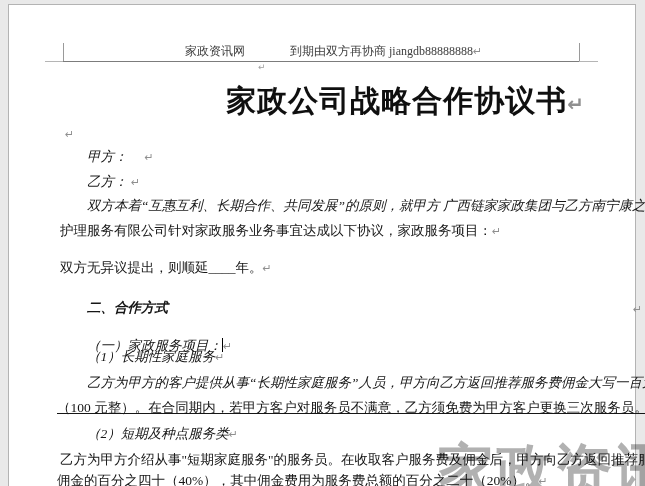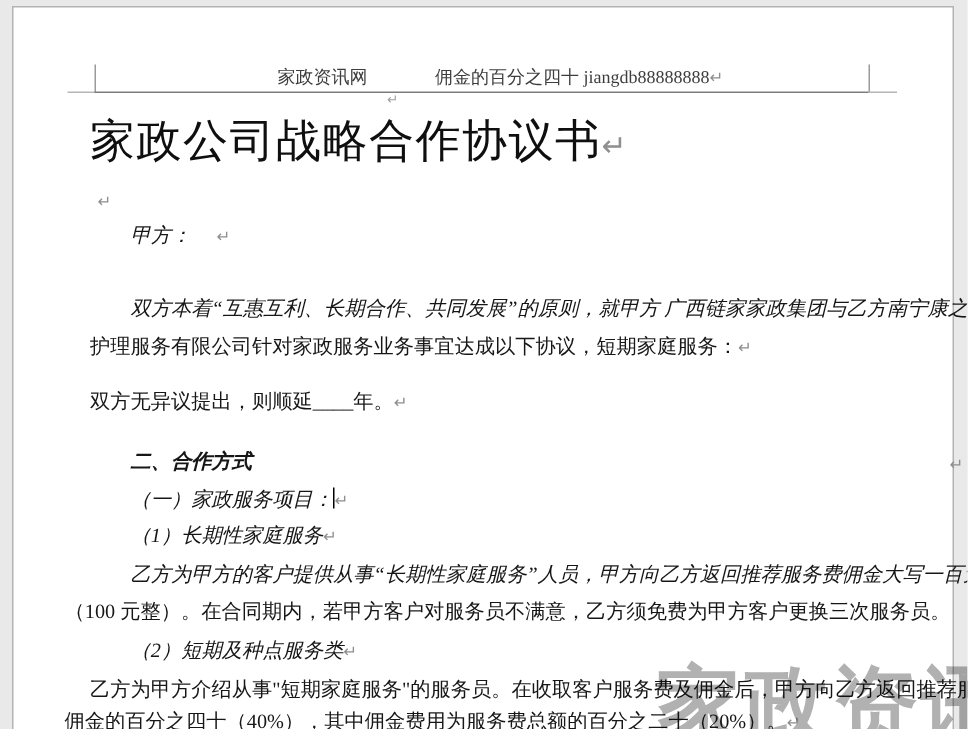--- a/index.html
+++ b/index.html
@@ -15,29 +15,29 @@
   .hline{position:absolute;top:61px;height:1px;}
   #hl-main{left:63px;width:516px;background:#7c7c7c;}
   #hl-capl{left:45px;width:18px;background:#b5b5b5;}
   #hl-capr{left:579px;width:19px;background:#b5b5b5;}
 
   .htext{position:absolute;top:44px;font-size:12px;line-height:14px;color:#3d3d3d;white-space:pre;}
   #h-site{left:185px;} #h-contact{left:290px;}
   #h-mid-mark{position:absolute;left:258px;top:62px;font-size:9px;color:#9f9f9f;
               font-family:"DejaVu Sans",sans-serif;}
 
-  .title{position:absolute;left:60px;top:76px;width:525px;text-align:left;
-         font-size:30px;line-height:38px;font-weight:normal;color:#0f0f0f;
+  .title{position:absolute;left:60px;top:76px;width:525px;text-align:right;
+         font-size:30px;line-height:50px;font-weight:bold;color:#0f0f0f;
          white-space:nowrap;letter-spacing:1px;}
   .title .mk{font-size:20px;}
 
   .ln{position:absolute;left:60px;width:527px;height:20px;font-size:13.5px;
       line-height:20px;color:#161616;white-space:pre;}
   .ind{padding-left:27px;font-style:italic;}
-  .neg{left:43px;}
+  .neg{left:57px;text-decoration:underline;}
   .b{font-weight:bold;}
   .mk{color:#8f8f8f;font-family:"DejaVu Sans",sans-serif;font-size:11px;}
   .mk.abs-r{position:absolute;left:573px;top:2px;}
   .caret{display:inline-block;width:1px;height:14px;background:#000;vertical-align:-2px;}
 
   .watermark{position:absolute;left:437px;top:433px;font-size:57px;font-weight:bold;
              color:#9b9b9b;opacity:.78;mix-blend-mode:multiply;white-space:nowrap;
              font-family:"DejaVu Sans",sans-serif;letter-spacing:2px;}
 </style>
 </head>
@@ -47,40 +47,41 @@
 
   <div class="page"></div>
 
   <div class="tick" id="tick-l"></div>
   <div class="tick" id="tick-r"></div>
   <div class="hline" id="hl-capl"></div>
   <div class="hline" id="hl-main"></div>
   <div class="hline" id="hl-capr"></div>
 
   <div class="htext" id="h-site">家政资讯网</div>
-  <div class="htext" id="h-contact"><span>佣金的百分之四十 jiangdb88888888</span><span class="mk">↵</span></div>
+  <div class="htext" id="h-contact"><span>到期由双方再协商 jiangdb88888888</span><span class="mk">↵</span></div>
   <div id="h-mid-mark">↵</div>
 
   <div class="title"><span>家政公司战略合作协议书</span><span class="mk">↵</span></div>
 
   <div class="ln" style="top:124px;padding-left:5px"><span class="mk">↵</span></div>
 
   <div class="ln ind" style="top:147px"><span>甲方：     </span><span class="mk">↵</span></div>
 
+  <div class="ln ind" style="top:172px"><span>乙方： </span><span class="mk">↵</span></div>
 
   <div class="ln ind" style="top:196px"><span>双方本着“互惠互利、长期合作、共同发展”的原则，就甲方 广西链家家政集团与乙方南宁康之桥</span></div>
 
-  <div class="ln" style="top:221px"><span>护理服务有限公司针对家政服务业务事宜达成以下协议，短期家庭服务：</span><span class="mk">↵</span></div>
+  <div class="ln" style="top:221px"><span>护理服务有限公司针对家政服务业务事宜达成以下协议，家政服务项目：</span><span class="mk">↵</span></div>
 
 
   <div class="ln" style="top:258px"><span>双方无异议提出，则顺延____年。</span><span class="mk">↵</span></div>
 
   <div class="ln ind" style="top:298px"><span class="b">二、合作方式</span><span class="mk abs-r">↵</span></div>
 
-  <div class="ln ind" style="top:323px"><span>（一）家政服务项目：</span><span class="caret"></span><span class="mk">↵</span></div>
+  <div class="ln ind" style="top:336px"><span>（一）家政服务项目：</span><span class="caret"></span><span class="mk">↵</span></div>
 
   <div class="ln ind" style="top:347px"><span>（1）长期性家庭服务</span><span class="mk">↵</span></div>
 
   <div class="ln ind" style="top:373px"><span>乙方为甲方的客户提供从事“长期性家庭服务”人员，甲方向乙方返回推荐服务费佣金大写一百元整</span></div>
 
   <div class="ln neg" style="top:398px"><span>（100 元整）。在合同期内，若甲方客户对服务员不满意，乙方须免费为甲方客户更换三次服务员。</span></div>
 
   <div class="ln ind" style="top:424px"><span>（2）短期及种点服务类</span><span class="mk">↵</span></div>
 
   <div class="ln" style="top:450px"><span>乙方为甲方介绍从事"短期家庭服务"的服务员。在收取客户服务费及佣金后，甲方向乙方返回推荐服务费</span></div>

